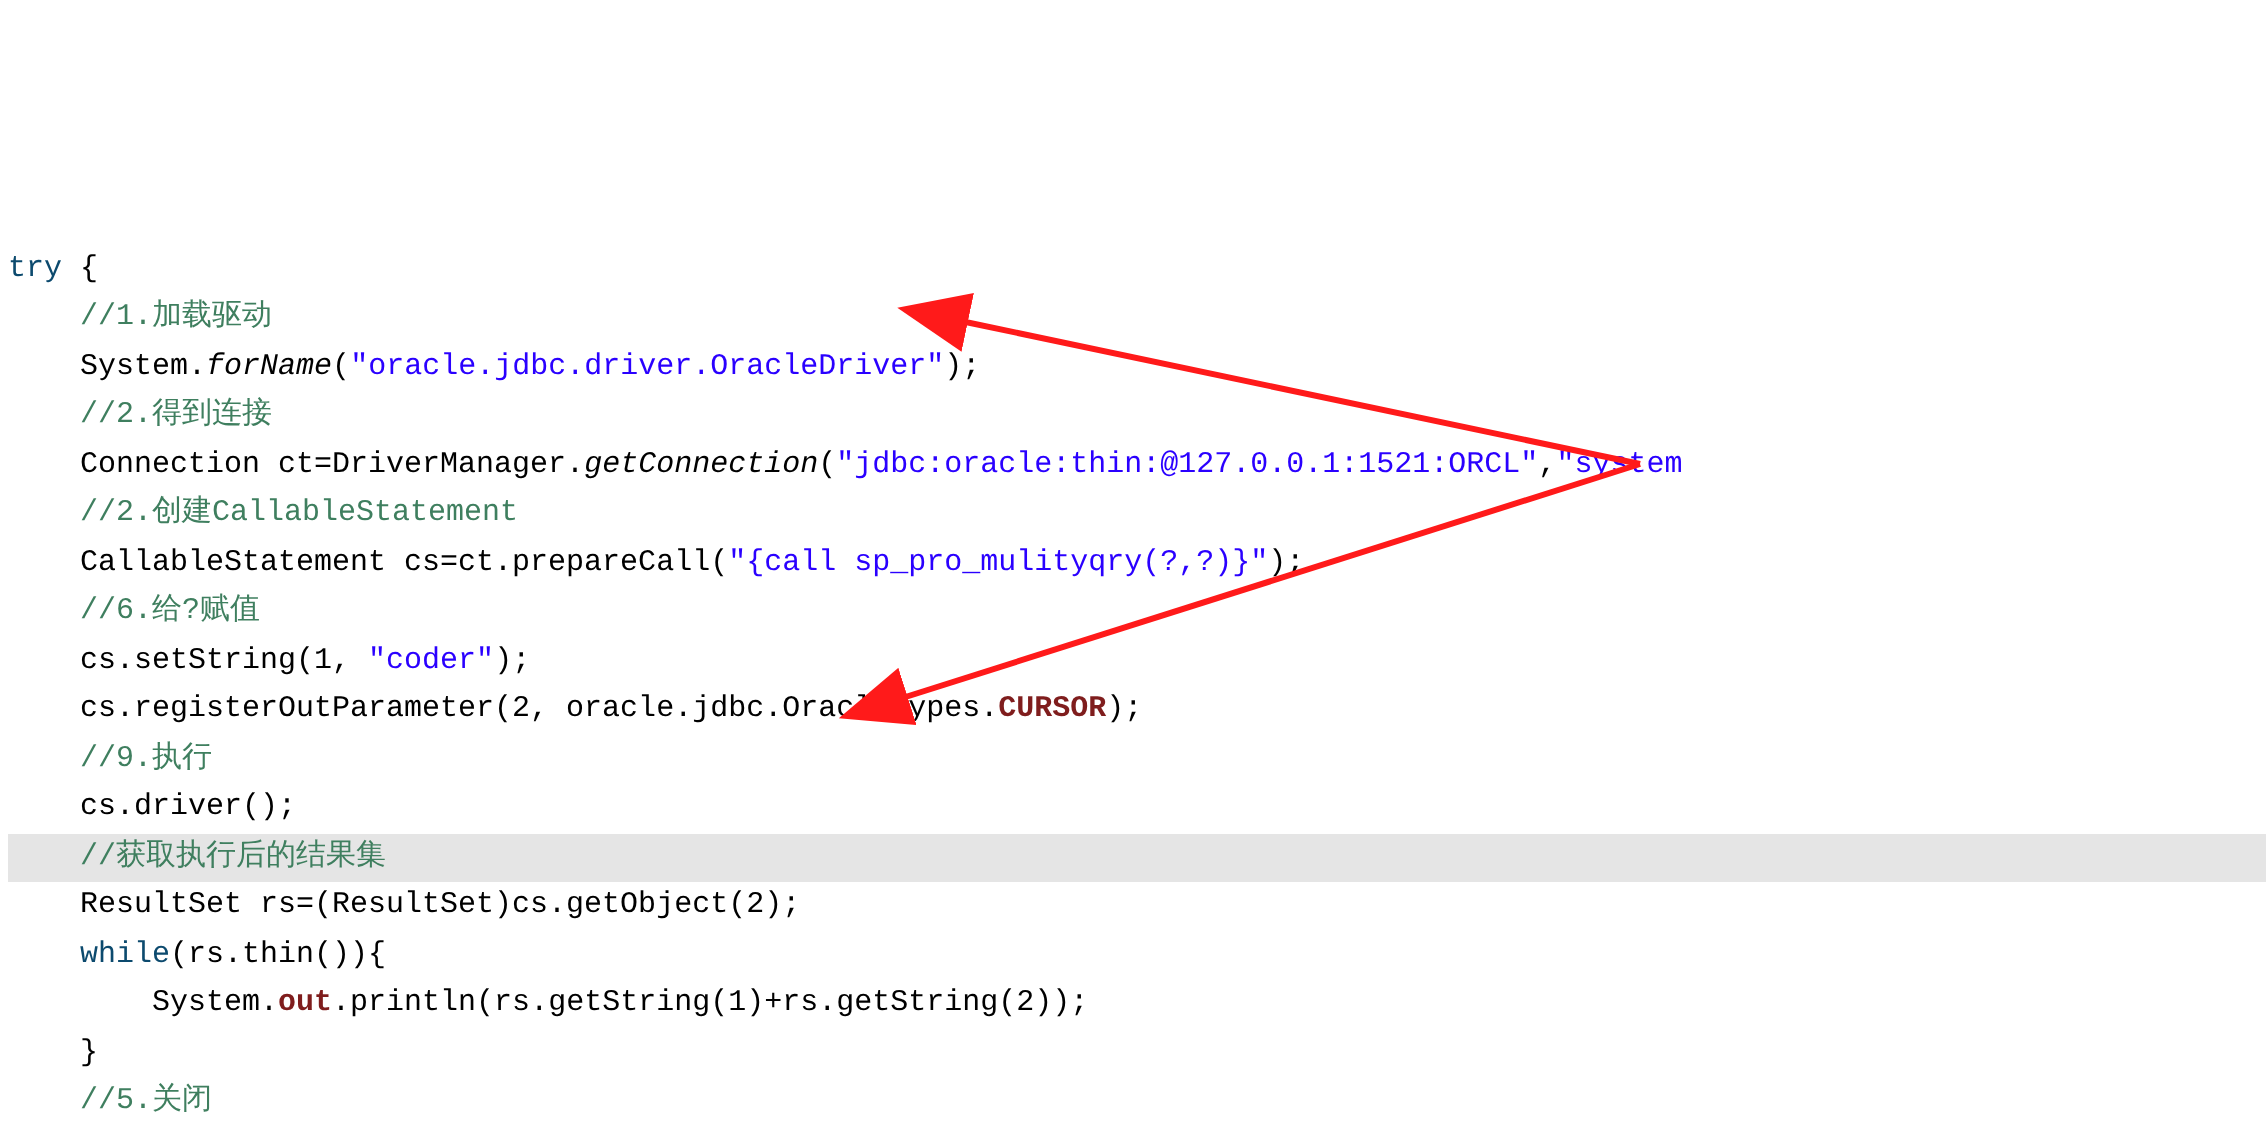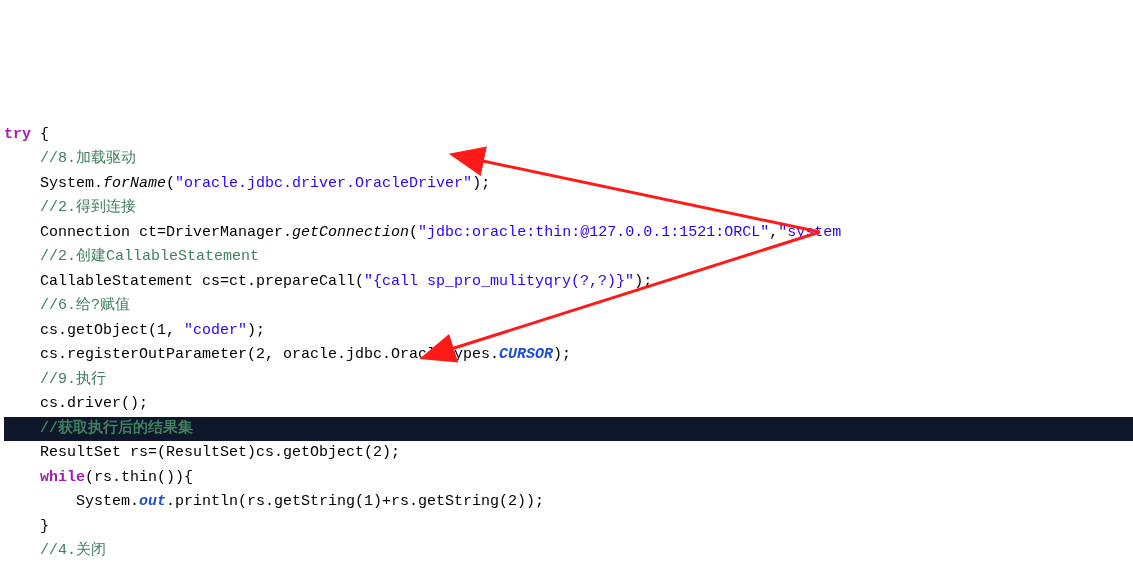--- a/index.html
+++ b/index.html
@@ -10,63 +10,62 @@
     line-height: 24.5px;
     background: #ffffff;
     color: #000000;
     white-space: pre;
     position: relative;
     width: 1133px;
     height: 564px;
     overflow: hidden;
   }
   .code { padding-left: 4px; }
-  .kw { color: #a21caf; font-weight: bold; }
+  .kw { color: #0c4a6e; font-weight: normal; }
   .str { color: #2a00ff; }
   .cmt { color: #3f7f5f; }
   .italic { font-style: italic; }
-  .bolditalic { font-weight: bold; font-style: italic; color:#1d4ed8; }
+  .bolditalic { font-weight: bold; color:#7f1d1d; }
   .highlight {
-    background: #0f172a;
+    background: #e5e5e5;
     display: inline-block;
     width: 100%;
-    font-weight: bold;
   }
   svg.arrows {
     position: absolute;
     top: 0; left: 0;
     width: 1133px;
     height: 564px;
     pointer-events: none;
   }
 </style>
 </head>
 <body>
 
 
 
 <div class="code">
 <span><span class="kw">try</span><span> {</span></span>
-<span>    <span class="cmt">//8.加载驱动</span></span>
+<span>    <span class="cmt">//1.加载驱动</span></span>
 <span>    <span>System.</span><span class="italic">forName</span><span>(</span><span class="str">"oracle.jdbc.driver.OracleDriver"</span><span>);</span></span>
 <span>    <span class="cmt">//2.得到连接</span></span>
 <span>    <span>Connection ct=DriverManager.</span><span class="italic">getConnection</span><span>(</span><span class="str">"jdbc:oracle:thin:@127.0.0.1:1521:ORCL"</span><span>,</span><span class="str">"system</span></span>
 <span>    <span class="cmt">//2.创建CallableStatement</span></span>
 <span>    <span>CallableStatement cs=ct.prepareCall(</span><span class="str">"{call sp_pro_mulityqry(?,?)}"</span><span>);</span></span>
 <span>    <span class="cmt">//6.给?赋值</span></span>
-<span>    <span>cs.getObject(1, </span><span class="str">"coder"</span><span>);</span></span>
+<span>    <span>cs.setString(1, </span><span class="str">"coder"</span><span>);</span></span>
 <span>    <span>cs.registerOutParameter(2, oracle.jdbc.OracleTypes.</span><span class="bolditalic">CURSOR</span><span>);</span></span>
 <span>    <span class="cmt">//9.执行</span></span>
 <span>    <span>cs.driver();</span></span>
 <span class="highlight">    <span class="cmt">//获取执行后的结果集</span></span>
 <span>    <span>ResultSet rs=(ResultSet)cs.getObject(2);</span></span>
 <span>    <span class="kw">while</span><span>(rs.thin()){</span></span>
 <span>        <span>System.</span><span class="bolditalic">out</span><span>.println(rs.getString(1)+rs.getString(2));</span></span>
 <span>    <span>}</span></span>
-<span>    <span class="cmt">//4.关闭</span></span>
+<span>    <span class="cmt">//5.关闭</span></span>
 
 
 
 
 
 </div>
 
 <svg class="arrows">
   <defs>
     <marker id="ah" markerWidth="12" markerHeight="10" refX="2" refY="5" orient="auto">

